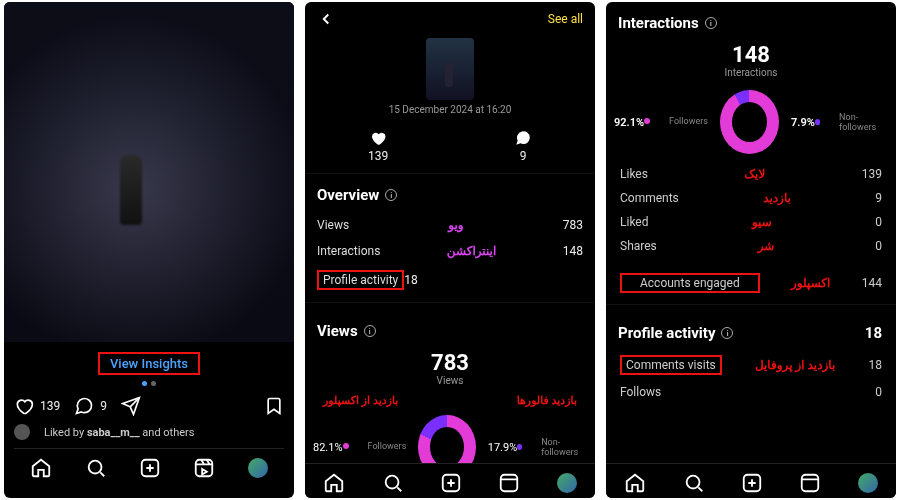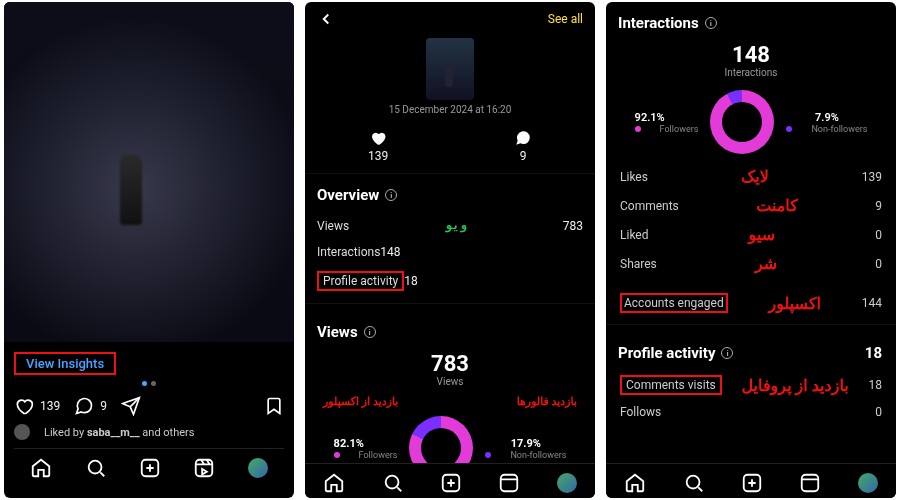--- a/index.html
+++ b/index.html
@@ -27,21 +27,21 @@
     position: relative;
   }
   .p1-photo::after{
     content:""; position:absolute; left:40%; top:45%;
     width:22px; height:70px;
     background: linear-gradient(180deg,#2a2a2a,#111);
     border-radius:8px 8px 4px 4px;
     filter: blur(1px);
   }
   .p1-bottom { background:#000; padding:4px 10px 4px; }
-  .view-insights-row { display:flex; justify-content:flex-start; padding:6px 0 4px; }
+  .view-insights-row { display:flex; justify-content:center; padding:6px 0 4px; }
   .view-insights {
     color:#4aa3ff; font-size:13px; font-weight:500;
     padding:2px 10px;
   }
   .redbox { border:2px solid #e11; }
   .dots-row { display:flex; justify-content:center; gap:4px; padding:2px 0 6px;}
   .dot{width:5px;height:5px;border-radius:50%;background:#666;}
   .dot.active{background:#4aa3ff;}
   .action-row{display:flex;align-items:center;gap:14px;padding:4px 0;}
   .action-row .ico{width:20px;height:20px;display:flex;align-items:center;justify-content:center;}
@@ -66,36 +66,36 @@
   }
   .thumb::after{content:"";position:absolute;left:40%;top:40%;width:8px;height:24px;background:#223;border-radius:3px;}
   .tstamp{text-align:center;color:#999;font-size:10px;margin-bottom:8px;}
   .stat-row{display:flex;justify-content:space-around;padding:6px 0 10px;border-bottom:1px solid #111;}
   .stat{display:flex;flex-direction:column;align-items:center;gap:2px;color:#eee;}
   .stat .sico{width:18px;height:18px;}
   .section-title{display:flex;align-items:center;gap:6px;font-size:15px;font-weight:700;padding:12px 12px 8px;}
   .info-ico{width:12px;height:12px;border:1.2px solid #aaa;border-radius:50%;display:inline-flex;align-items:center;justify-content:center;font-size:8px;color:#aaa;}
   .line{display:flex;align-items:center;padding:6px 12px;font-size:12px;color:#ddd;}
   .line .lab{flex:0 0 auto;}
-  .line .anno{flex:1;text-align:center;color:#22c55e;font-weight:600;direction:rtl;font-family:Liberation Mono, monospace;}
+  .line .anno{flex:1;text-align:center;color:#d946ef;font-weight:600;direction:rtl;}
   .line .val{flex:0 0 auto;text-align:right;color:#eee;}
   .divider{height:8px;background:#000;border-top:1px solid #111;margin-top:6px;}
   .bignum{text-align:center;font-size:22px;font-weight:700;margin-top:2px;}
   .bignum-sub{text-align:center;color:#999;font-size:10px;margin-bottom:8px;}
   .donut-row{display:flex;align-items:center;justify-content:center;gap:12px;padding:4px 8px 8px;}
-  .pct-block{display:flex;flex-direction:column;align-items:flex-start;font-size:11px;}
+  .pct-block{display:flex;flex-direction:row;align-items:flex-start;font-size:11px;}
   .pct-block.right{align-items:center;}
   .pct-label{color:#888;font-size:9px;display:flex;align-items:center;gap:19px;}
   .bullet{width:6px;height:6px;border-radius:50%;}
   .donut{width:64px;height:64px;border-radius:50%;position:relative;}
   .donut::after{content:"";position:absolute;inset:12px;border-radius:50%;background:#000;}
   .anno-row{display:flex;justify-content:space-between;padding:0 18px 4px;color:#e11;font-size:11px;font-weight:600;direction:rtl;}
   
   .p3-line{display:flex;justify-content:space-between;align-items:center;padding:5px 14px;font-size:12px;color:#ccc;}
-  .p3-line .anno{color:#e11;font-weight:700;font-size:16px;direction:rtl;}
+  .p3-line .anno{color:#e11;font-weight:700;font-size:12px;direction:rtl;}
   svg{display:block;}
 </style>
 </head>
 <body>
 
 <div class="panel">
   <div class="p1-photo"></div>
   <div class="p1-bottom">
     <div class="view-insights-row">
       <span class="view-insights redbox">View Insights</span>
@@ -201,20 +201,21 @@
     <span>Overview</span>
     <span class="info-ico">i</span>
   </div>
   <div class="line">
     <span class="lab">Views</span>
     <span class="anno">ویو</span>
     <span class="val">783</span>
   </div>
   <div class="line">
     <span class="lab">Interactions</span>
+    <span class="anno">اینتراکشن</span>
     <span class="val">148</span>
   </div>
   <div class="line">
     <span class="lab redbox" style="padding:1px 4px">Profile activity</span>
     <span class="val">18</span>
   </div>
 
   <div class="divider"></div>
 
   <div class="section-title">
@@ -222,29 +223,29 @@
     <span class="info-ico">i</span>
   </div>
   <div class="bignum">783</div>
   <div class="bignum-sub">Views</div>
   <div class="anno-row">
     <span>بازدید فالورها</span>
     <span>بازدید از اکسپلور</span>
   </div>
   <div class="donut-row">
     <div class="pct-block">
-      <span style="font-weight:700">82.1%</span>
+      <span style="font-weight:400">82.1%</span>
       <span class="pct-label">
           <span class="bullet" style="background:#e23bd8"></span>
           <span>Followers</span>
         </span>
     </div>
     <div class="donut" style="background:conic-gradient(#e23bd8 0 82.1%, #7b2fff 82.1% 100%)"></div>
     <div class="pct-block right">
-      <span style="font-weight:700">17.9%</span>
+      <span style="font-weight:400">17.9%</span>
       <span class="pct-label">
           <span class="bullet" style="background:#7b2fff"></span>
           <span>Non-followers</span>
         </span>
     </div>
   </div>
   <div class="navbar" style="position:absolute;bottom:0;left:0;right:0;background:#000">
     <span class="nico">
         <svg viewBox="0 0 24 24" width="22" height="22" fill="none" stroke="#fff" stroke-width="2">
           <path d="M3 10 12 3l9 7v10a1 1 0 0 1-1 1h-5v-7h-6v7H4a1 1 0 0 1-1-1z"></path>
@@ -297,37 +298,37 @@
     </div>
   </div>
 
   <div class="p3-line">
     <span>Likes</span>
     <span class="anno">لایک</span>
     <span>139</span>
   </div>
   <div class="p3-line">
     <span>Comments</span>
-    <span class="anno">کامنت</span>
+    <span class="anno">بازدید</span>
     <span>9</span>
   </div>
   <div class="p3-line">
     <span>Liked</span>
     <span class="anno">سیو</span>
     <span>0</span>
   </div>
   <div class="p3-line">
     <span>Shares</span>
     <span class="anno">شر</span>
     <span>0</span>
   </div>
 
   <div style="height:10px"></div>
   <div class="p3-line">
-    <span class="redbox" style="padding:1px 2px">Accounts engaged</span>
+    <span class="redbox" style="padding:1px 18px">Accounts engaged</span>
     <span class="anno">اکسپلور</span>
     <span>144</span>
   </div>
 
   <div class="divider"></div>
 
   <div class="section-title" style="justify-content:space-between;padding-right:14px">
     <span style="display:flex;align-items:center;gap:6px">
       <span>Profile activity</span>
       <span class="info-ico">i</span>

